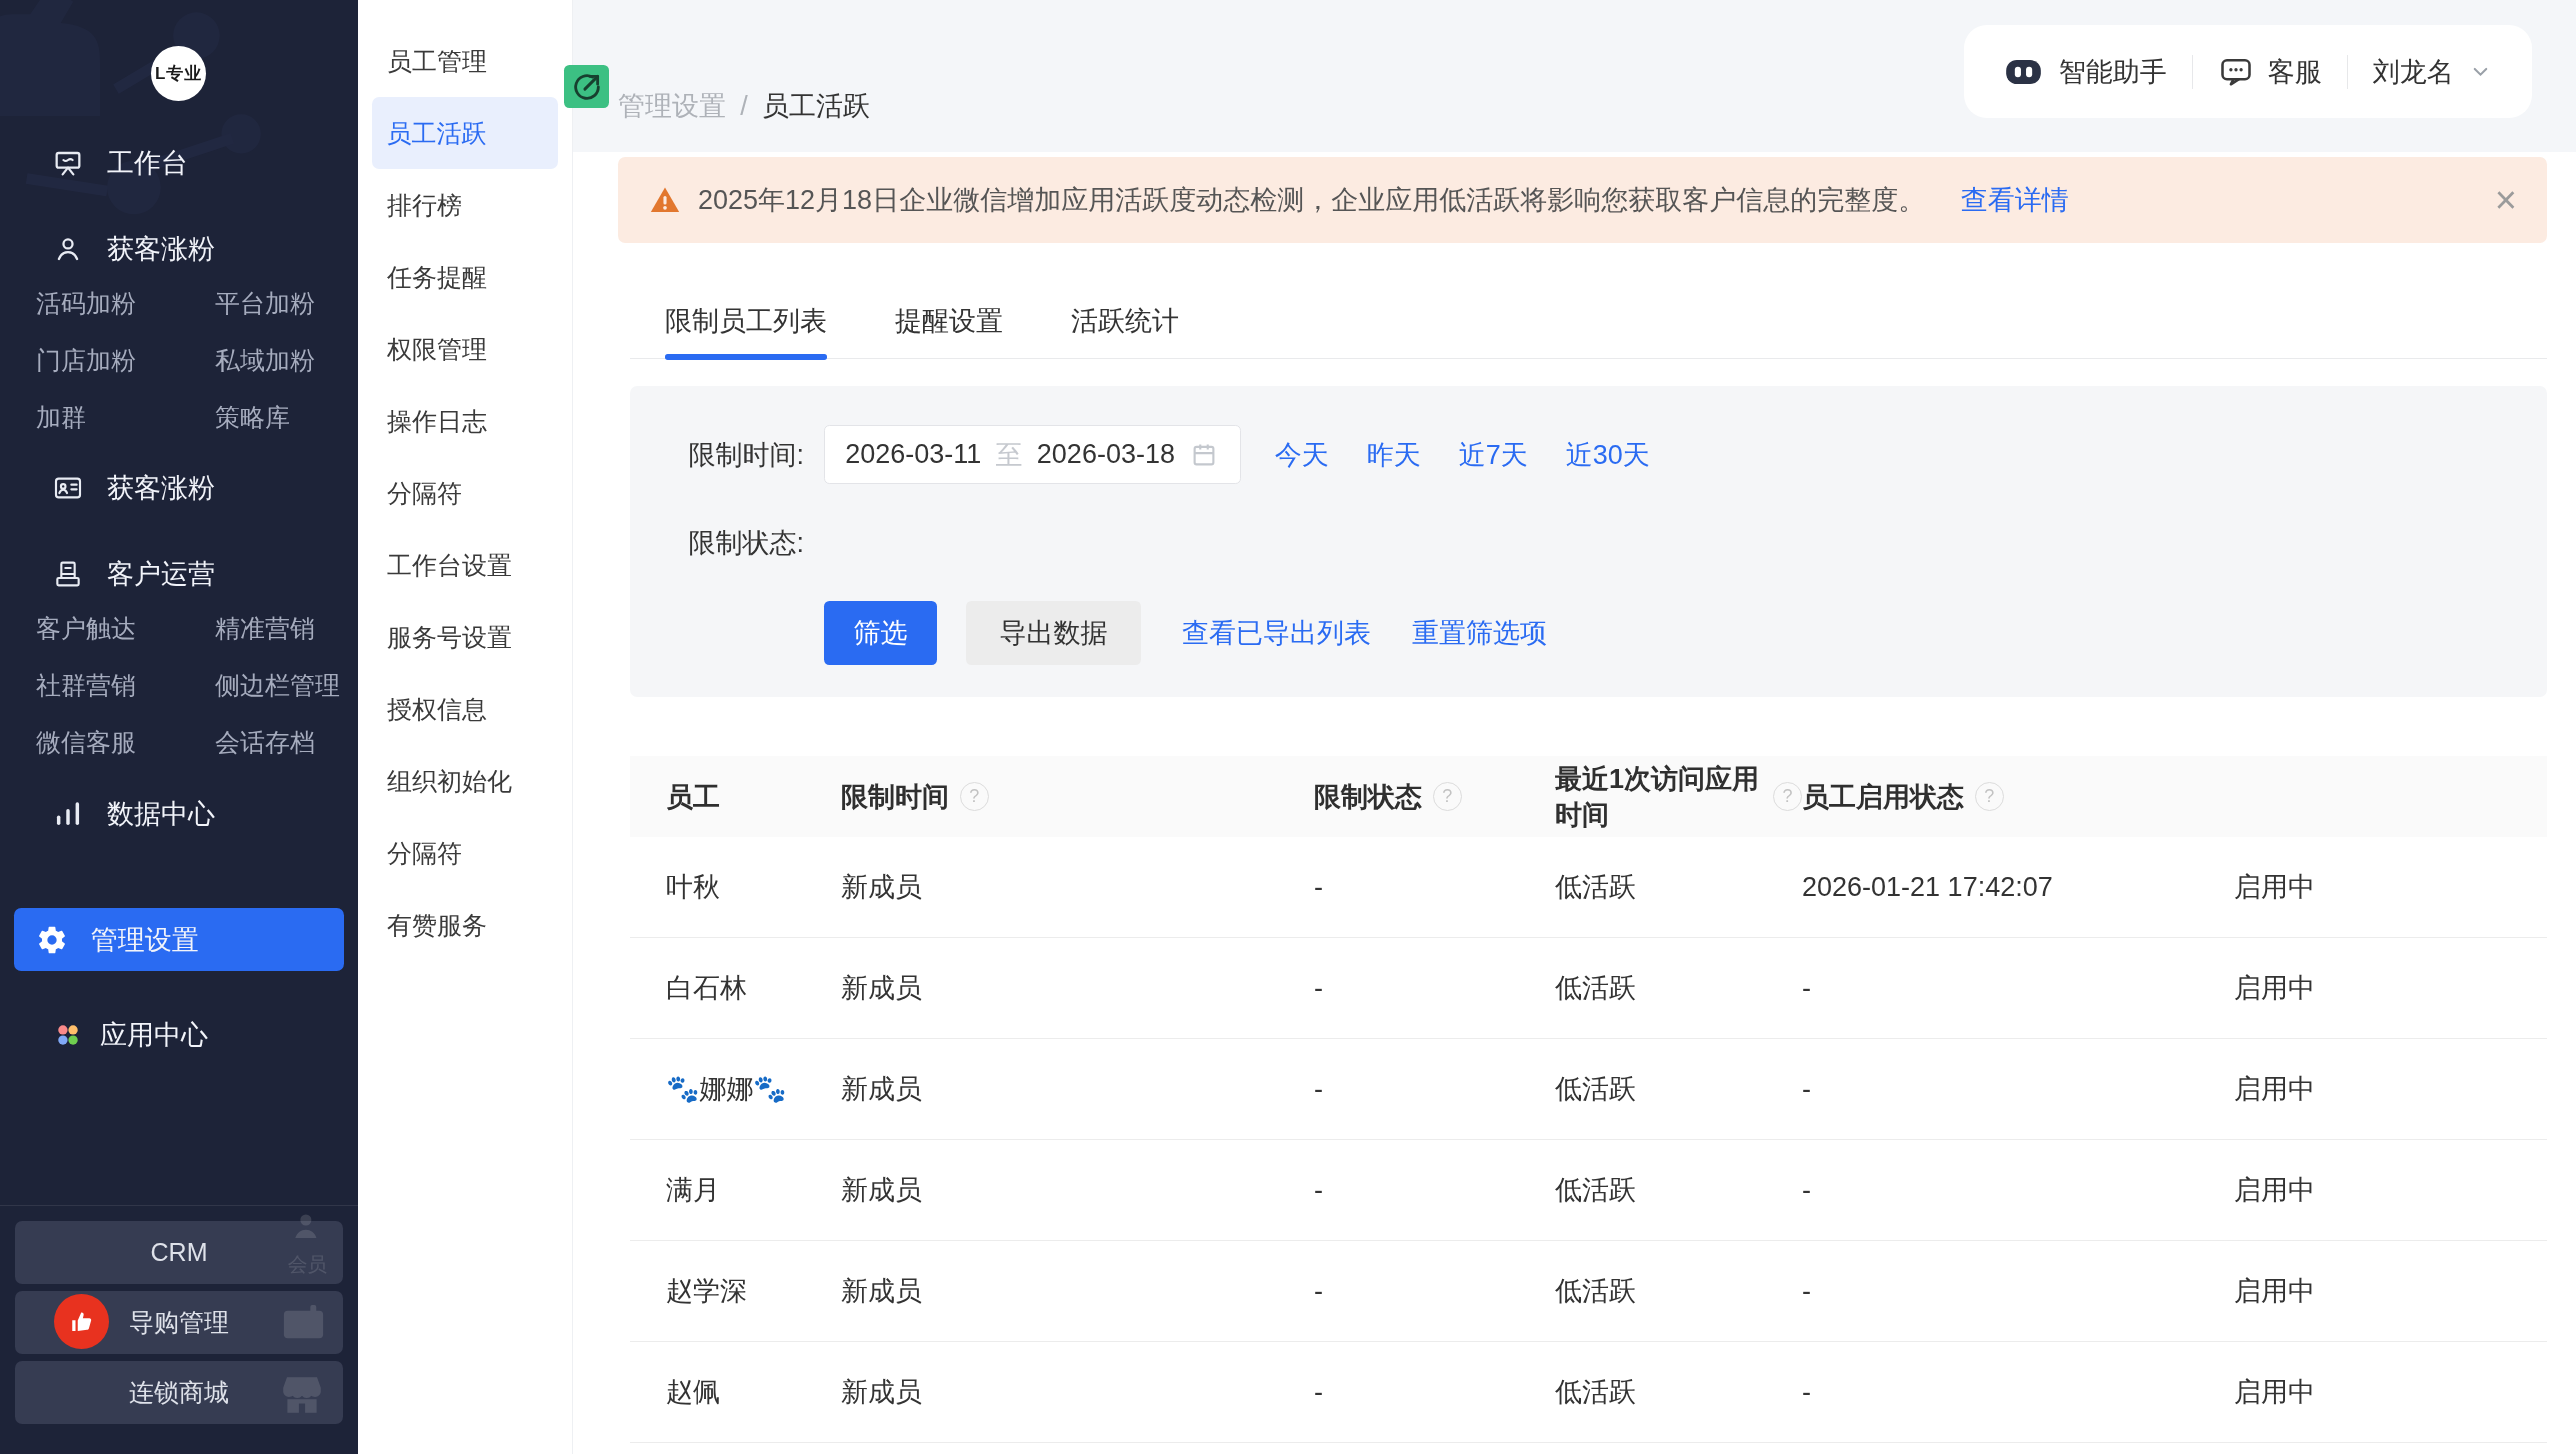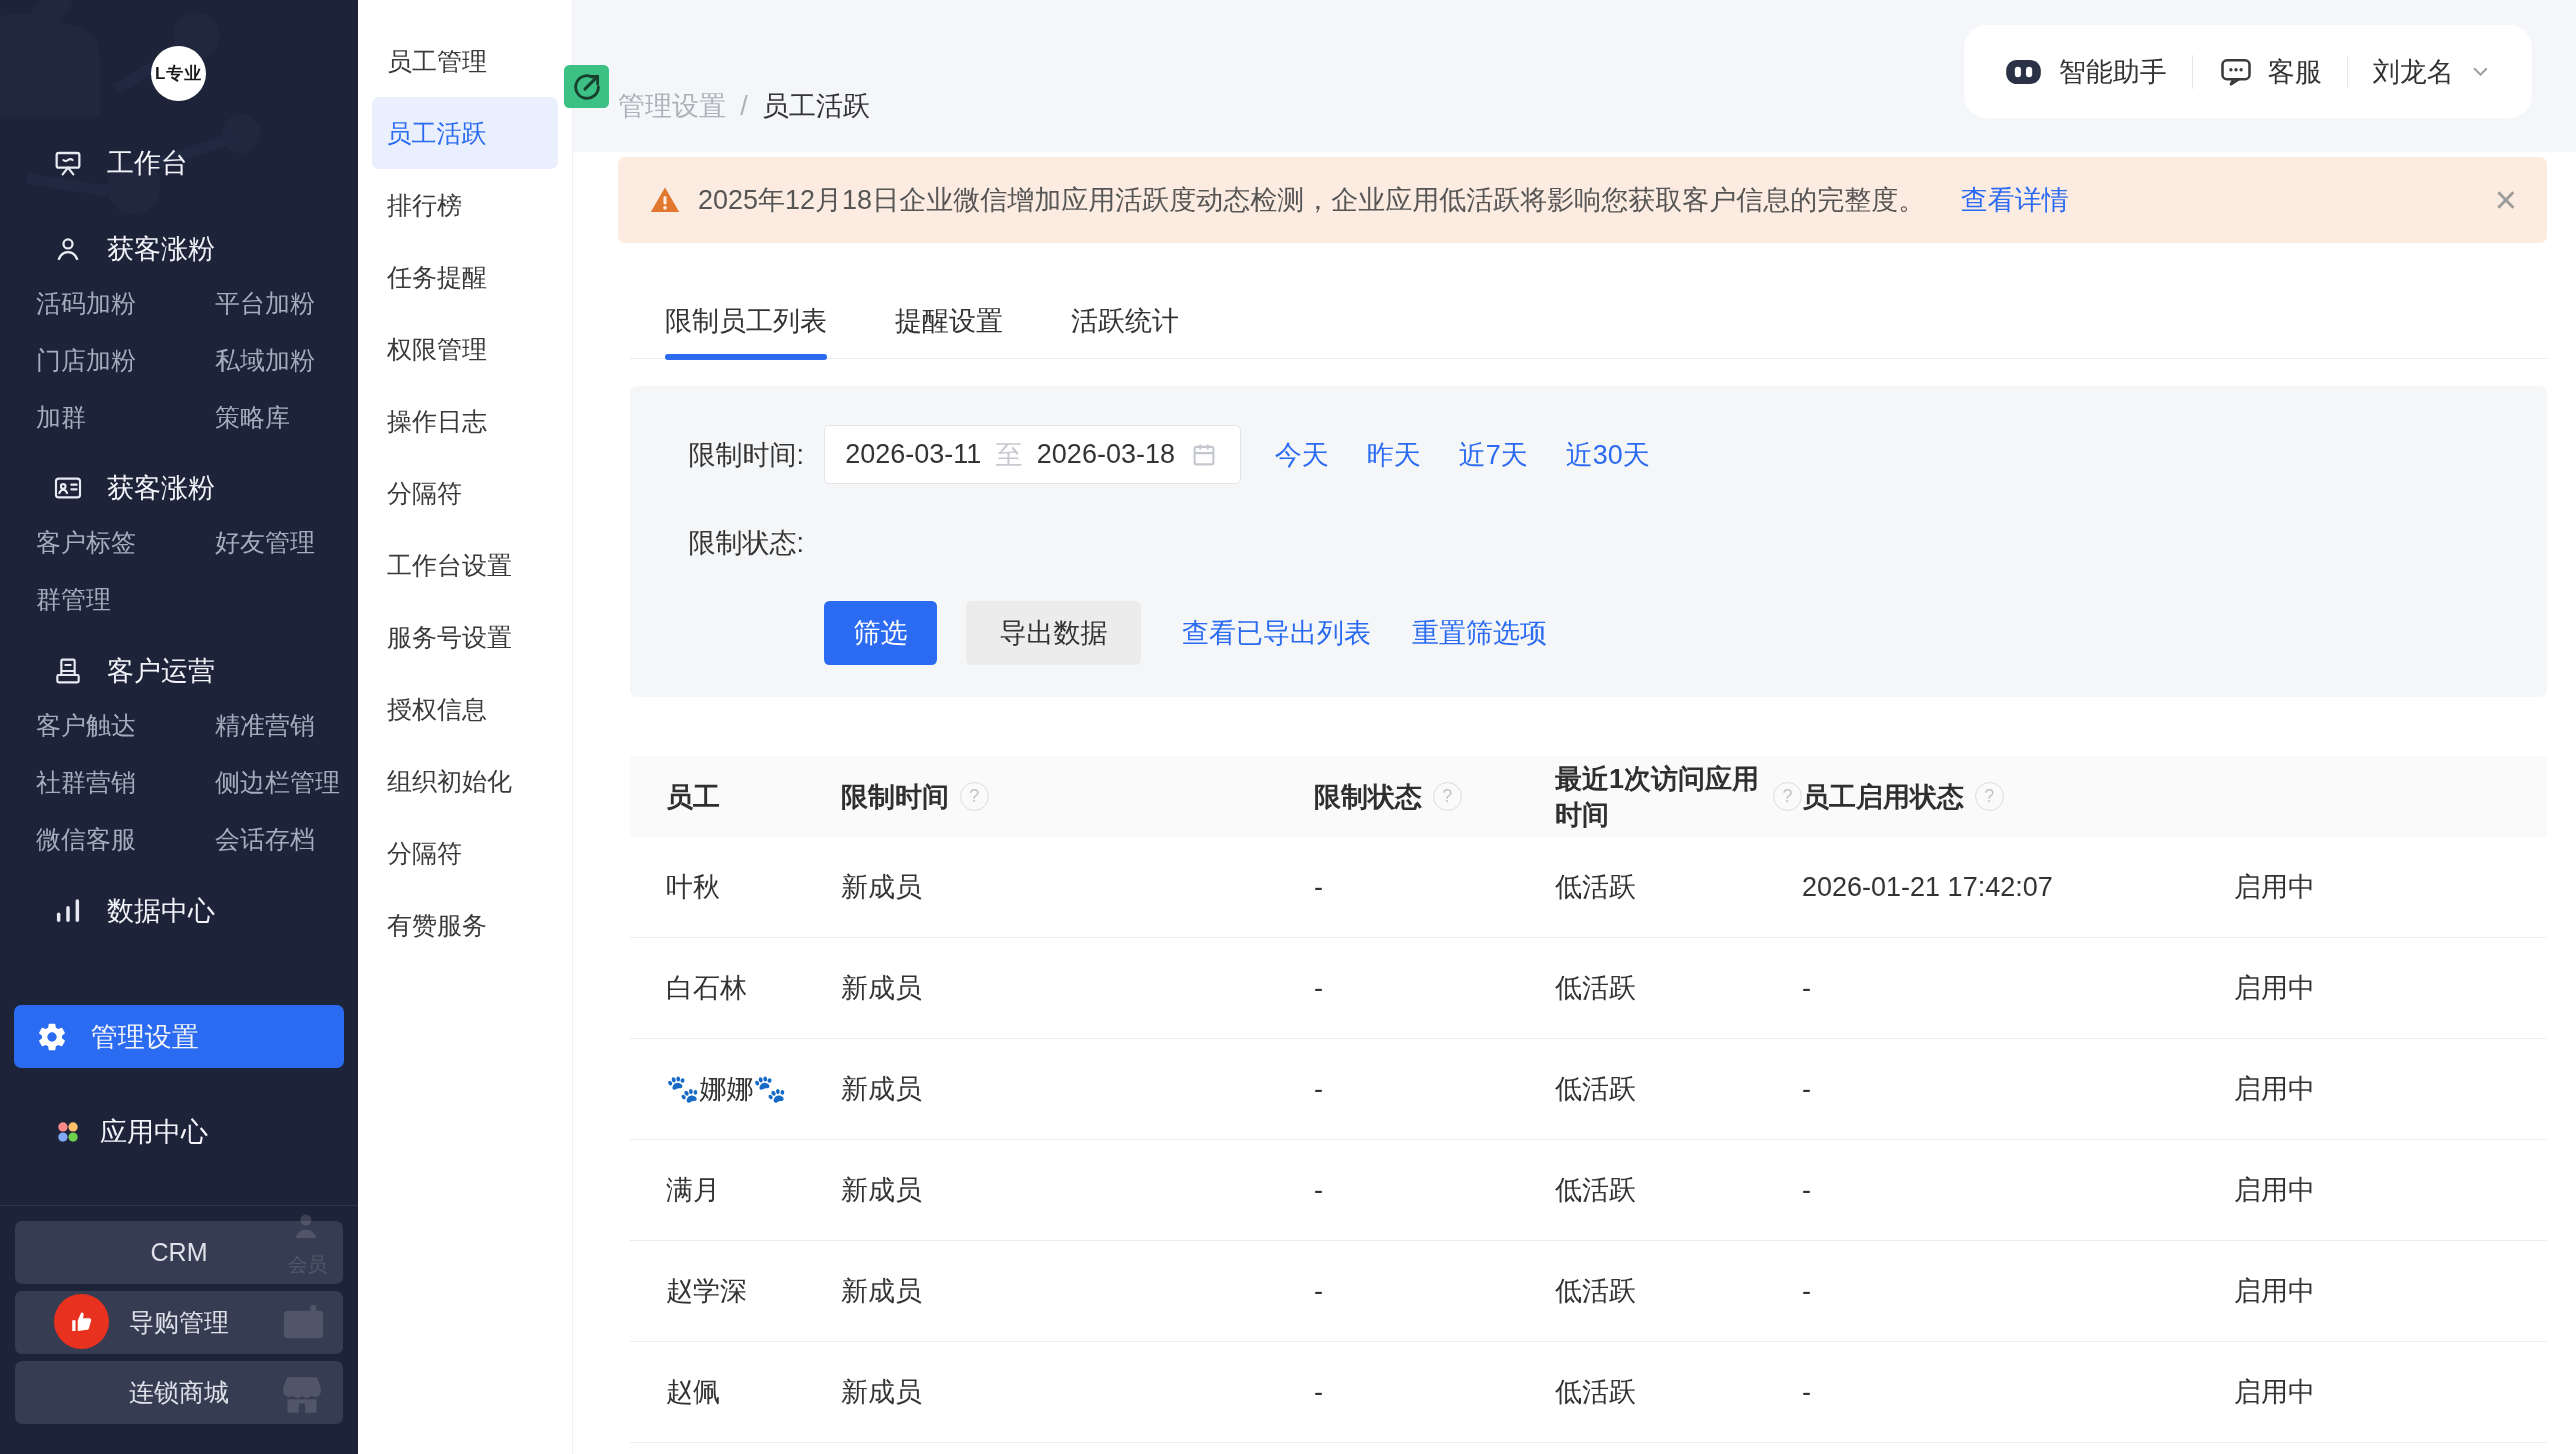--- a/index.html
+++ b/index.html
@@ -140,25 +140,20 @@
           <span class="icn">
             <svg width="32" height="32" viewBox="0 0 24 24" fill="none" stroke="#e8ebf3" stroke-width="1.6" stroke-linecap="round">
               <rect x="3" y="5" width="18" height="14" rx="2"></rect>
               <circle cx="8.4" cy="10.8" r="1.7"></circle>
               <path d="M5.5 15.8c.6-1.7 1.6-2.5 2.9-2.5s2.3.8 2.9 2.5"></path>
               <path d="M14.5 9.5h4M14.5 13h4"></path>
             </svg>
           </span>
           <span>获客涨粉</span>
         </div>
-        <div class="side-sub">
-          <div class="side-sub-item">客户标签</div>
-          <div class="side-sub-item">好友管理</div>
-          <div class="side-sub-item">群管理</div>
-        </div>
         <div class="side-item">
           <span class="icn">
             <svg width="32" height="32" viewBox="0 0 24 24" fill="none" stroke="#e8ebf3" stroke-width="1.6" stroke-linecap="round" stroke-linejoin="round">
               <rect x="7" y="3.5" width="10" height="8.5" rx="1"></rect>
               <path d="M10 7.5h4"></path>
               <rect x="4" y="15" width="16" height="5.5" rx="1"></rect>
               <path d="M7 15v-3h10v3"></path>
             </svg>
           </span>
           <span>客户运营</span>

